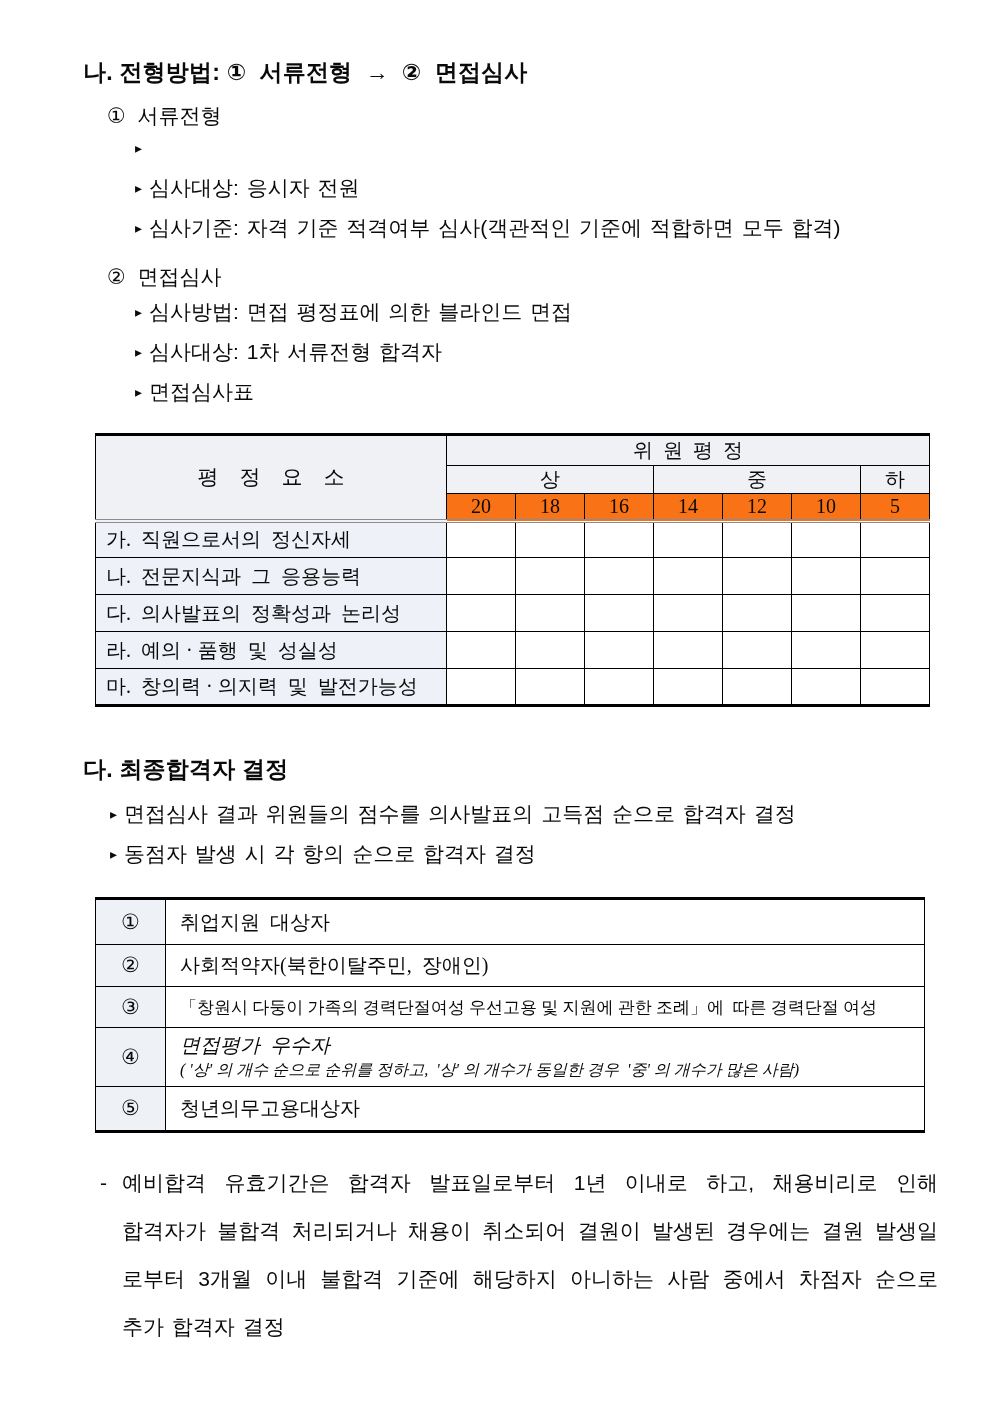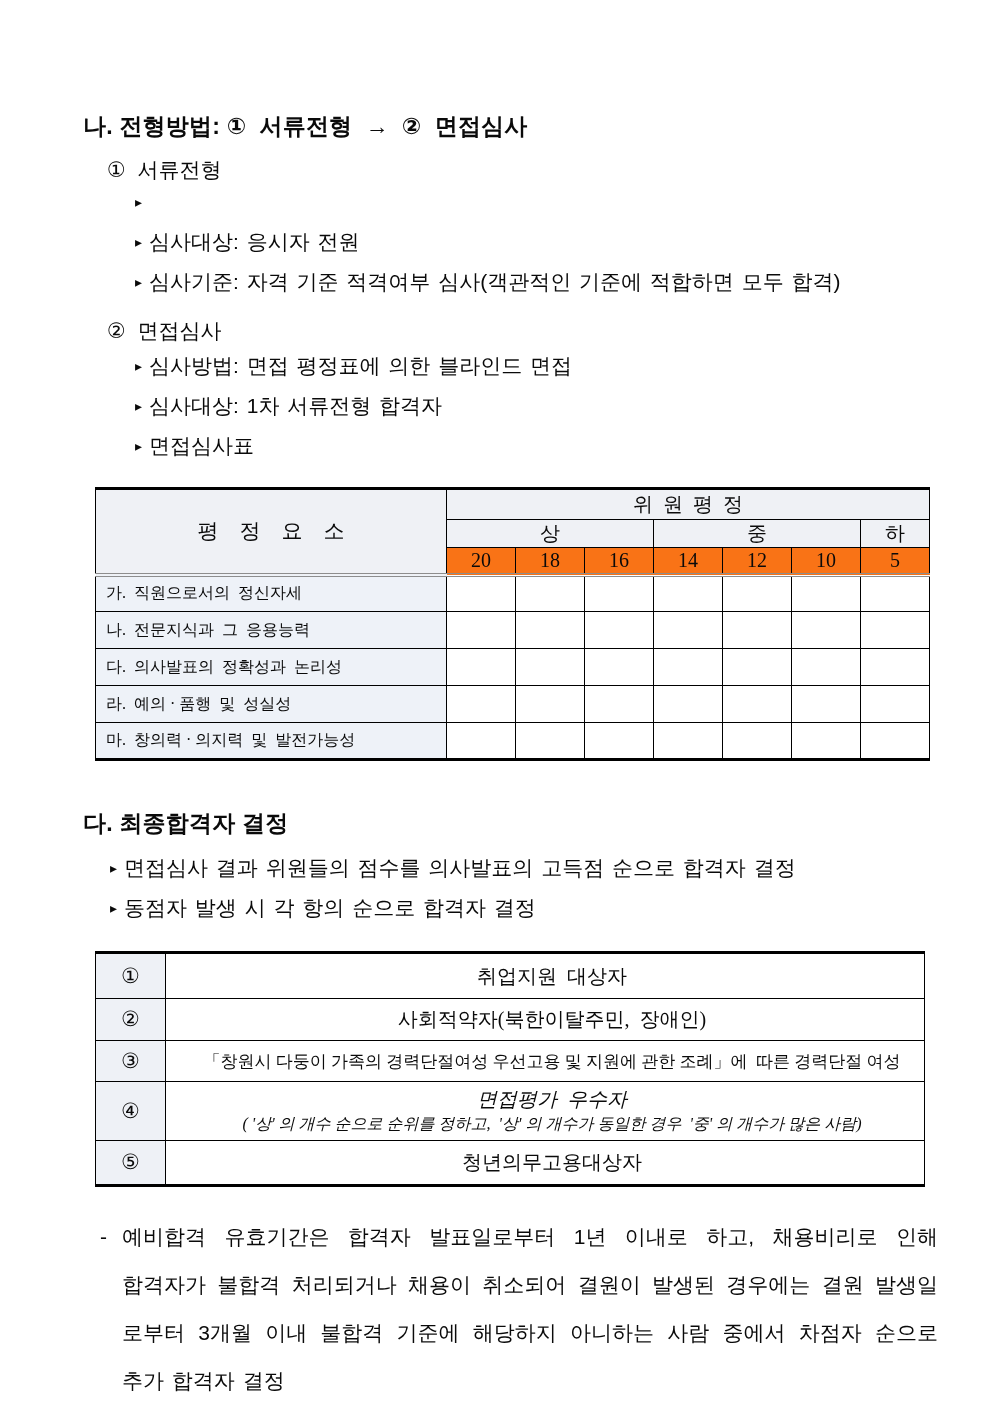--- a/index.html
+++ b/index.html
@@ -3,21 +3,21 @@
 <meta charset="utf-8">
 <style>
   * { margin: 0; padding: 0; box-sizing: border-box; }
   html, body { background: #ffffff; }
   body {
     width: 1000px; height: 1413px;
     font-family: "Liberation Sans", "DejaVu Sans", sans-serif;
     color: #0a0a0a;
     overflow: hidden;
   }
-  .page { width: 1000px; height: 997px; padding-top: 110px; background: #ffffff; }
+  .page { width: 1000px; height: 997px; padding-top: 56px; background: #ffffff; }
 
   .pre { white-space: pre-wrap; }
 
   
   .h1 {
     margin-left: 83px;
     font-size: 23px; font-weight: 700;
     letter-spacing: 0.2px;
     line-height: 32px;
   }
@@ -53,37 +53,37 @@
     font-family: "Liberation Serif", "DejaVu Serif", serif;
     font-size: 20px;
   }
   .t1 td { border: 1px solid #000; text-align: center; vertical-align: middle; }
   .t1 .hrow1 td { height: 31px; background: #eff1f5; }
   .t1 .hrow2 td { height: 27px; background: #eff1f5; }
   .t1 .hrow3 td { height: 27px; background: #f97316; border-bottom: 4px double #8d8d8d; }
   .t1 .c-label { background: #eff1f5; border-bottom: 4px double #8d8d8d; font-size: 21px; }
   .t1 .drow td { height: 37px; }
   .t1 .drow .c-rowlabel {
-    background: #eef2f8; text-align: left; padding-left: 10px; font-size: 16px;
+    background: #eef2f8; text-align: left; padding-left: 10px; font-size: 20px;
   }
 
   
   .t2 {
     margin: 22px 0 0 95px;
     width: 830px;
     border-top: 3px solid #000;
     border-bottom: 3px solid #000;
     border-left: 1px solid #000;
     border-right: 1px solid #000;
     font-family: "Liberation Serif", "DejaVu Serif", serif;
     font-size: 20px;
   }
   .t2 td { border: 1px solid #000; vertical-align: middle; }
   .t2 .no { width: 70px; text-align: center; background: #eef1f6; font-size: 21px; }
-  .t2 .tx { padding-left: 14px; text-align: center; }
+  .t2 .tx { padding-left: 14px; text-align: left; }
   .t2 .r1 td { height: 46px; }
   .t2 .r2 td { height: 42px; }
   .t2 .r3 td { height: 41px; }
   .t2 .r3 .tx { font-size: 17px; }
   .t2 .r4 td { height: 58px; }
   .t2 .r4 .tx { padding-top: 4px; padding-bottom: 4px; font-style: italic; }
   .t2 .r4 .subtx { font-size: 16px; line-height: 24px; }
   .t2 .r4 .main { line-height: 26px; }
   .t2 .r5 td { height: 45px; }
 

